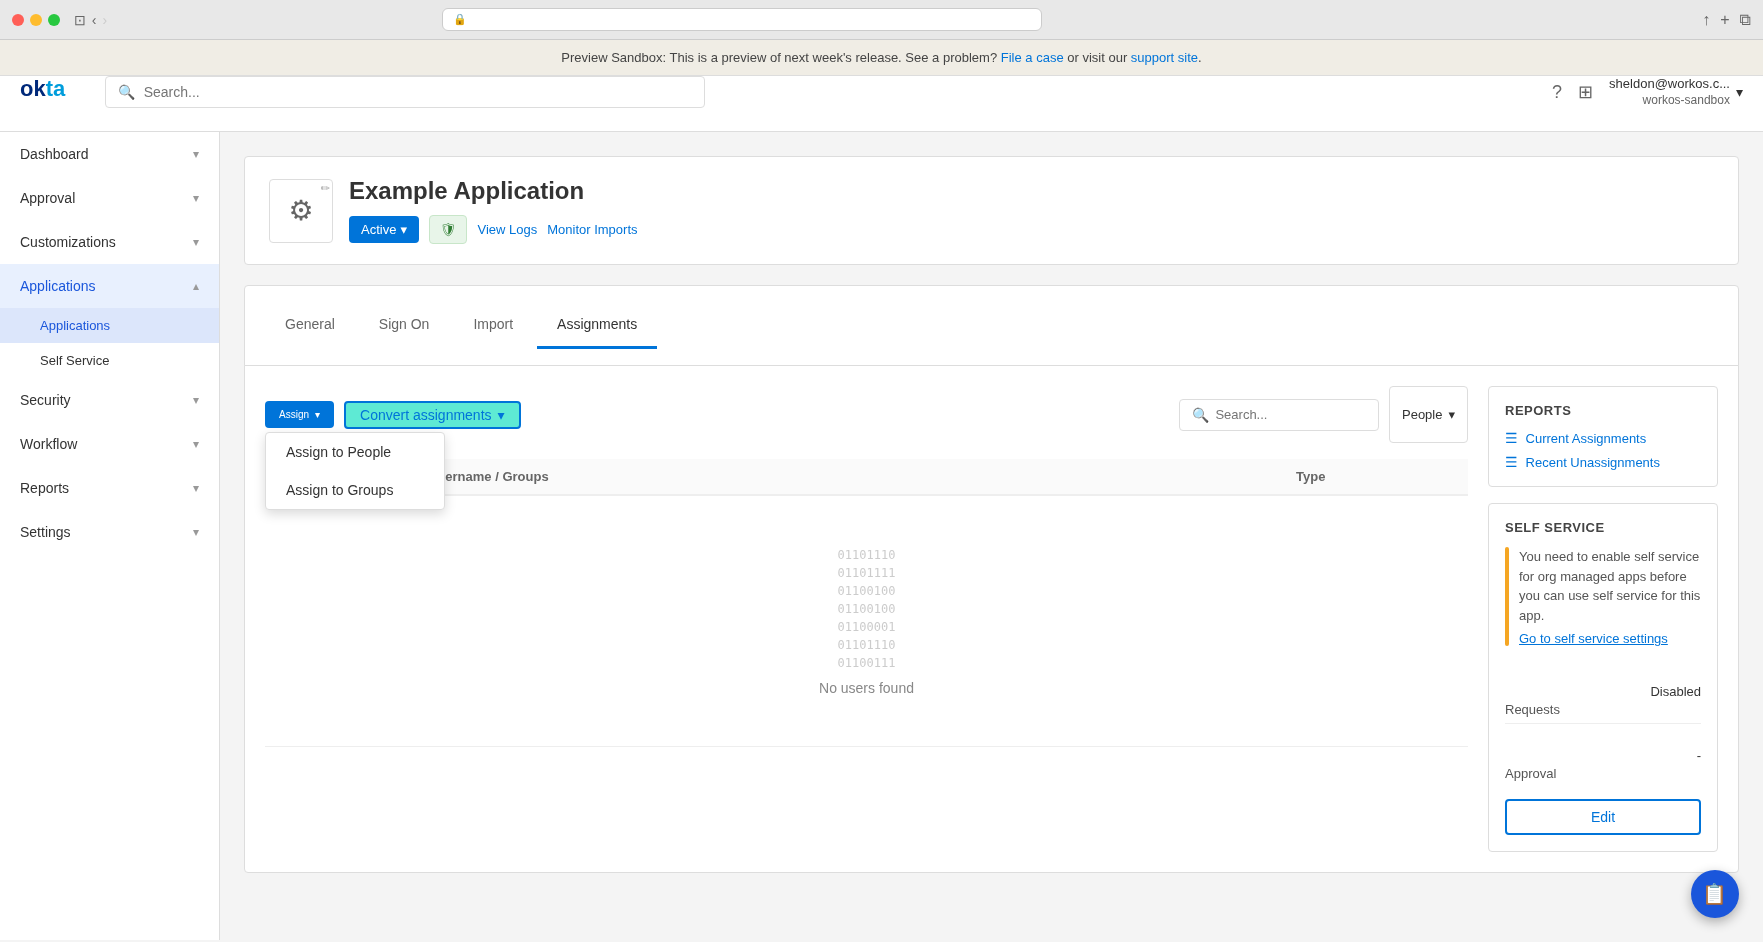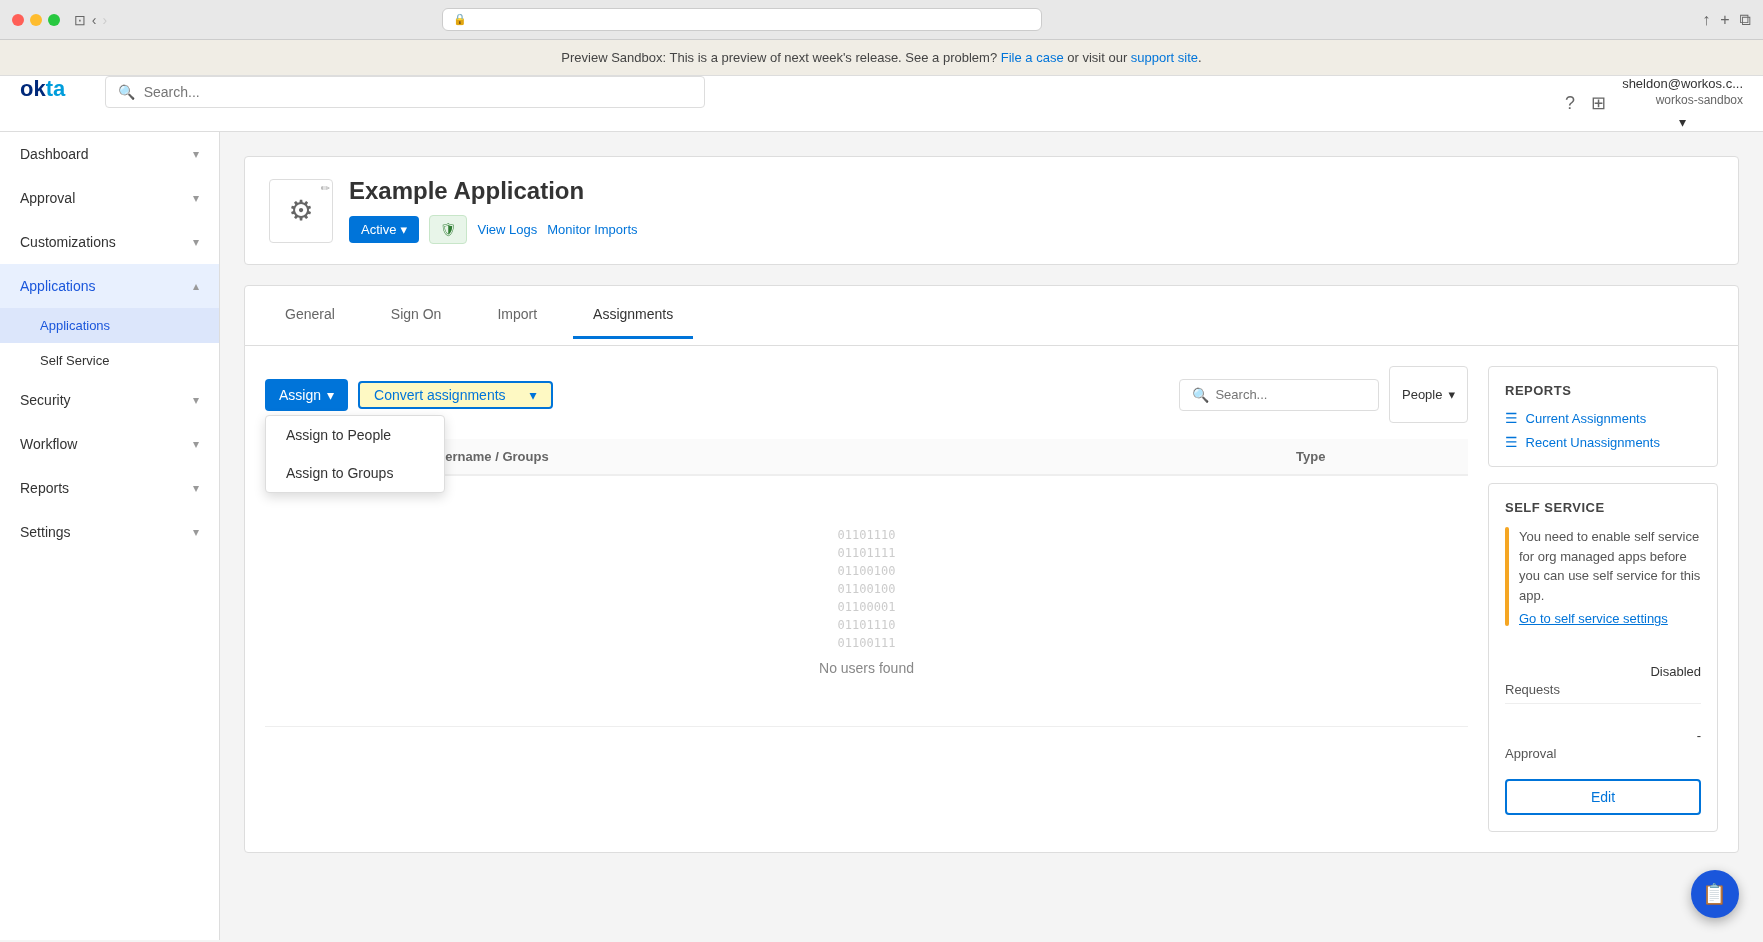--- a/index.html
+++ b/index.html
@@ -23,21 +23,21 @@
 
     
     .app-layout { display: flex; flex-direction: column; height: calc(942px - 38px - 40px); }
     .top-nav { background: white; border-bottom: 1px solid #ddd; padding: 0 20px; display: flex; align-items: flex-start; gap: 20px; height: 56px; }
     .okta-logo { font-weight: 700; font-size: 22px; color: #00297a; margin-right: 20px; }
     .okta-logo span { color: #009ddc; }
     .search-bar { flex: 1; max-width: 600px; border: 1px solid #ddd; border-radius: 4px; padding: 7px 12px; display: flex; align-items: center; gap: 8px; color: #999; font-size: 14px; }
     .search-bar input { border: none; outline: none; width: 100%; font-size: 14px; color: #666; }
     .nav-right { display: flex; align-items: center; gap: 16px; margin-left: auto; }
     .nav-icon { color: #666; font-size: 18px; cursor: pointer; }
-    .user-info { display: flex; align-items: center; gap: 6px; cursor: pointer; flex-direction: column; }
+    .user-info { display: flex; align-items: center; gap: 6px; cursor: pointer; }
     .user-name { font-size: 13px; line-height: 1.3; text-align: right; }
     .user-name .name { color: #333; font-weight: 500; }
     .user-name .org { color: #666; font-size: 12px; }
 
     .main-content { display: flex; flex: 1; overflow: hidden; }
 
     
     .sidebar { width: 220px; background: white; border-right: 1px solid #ddd; overflow-y: auto; flex-shrink: 0; }
     .sidebar-item { display: flex; justify-content: space-between; align-items: center; padding: 14px 20px; cursor: pointer; font-size: 14px; color: #333; border-bottom: none; }
     .sidebar-item.active { background: #e8f0fe; color: #1a56db; }
@@ -55,32 +55,32 @@
     .app-icon-edit { position: absolute; top: 2px; right: 2px; font-size: 11px; color: #999; }
     .gear-icon { font-size: 28px; color: #666; }
     .app-info { flex: 1; }
     .app-title { font-size: 24px; font-weight: 600; color: #333; margin-bottom: 10px; }
     .app-actions { display: flex; align-items: center; gap: 10px; }
     .btn-active { background: #0074d9; color: white; border: none; padding: 6px 12px; border-radius: 4px; cursor: pointer; display: flex; align-items: center; gap: 4px; font-size: 13px; }
     .btn-icon { background: #e8f5e9; border: 1px solid #c8e6c9; color: #2e7d32; padding: 6px 10px; border-radius: 4px; cursor: pointer; font-size: 13px; }
     .btn-link { color: #0074d9; background: none; border: none; cursor: pointer; font-size: 13px; }
 
     
-    .tabs { background: white; border: 1px solid #ddd; border-radius: 4px 4px 0 0; padding: 6px 20px; display: flex; gap: 16px; margin-bottom: -1px; }
+    .tabs { background: white; border: 1px solid #ddd; border-radius: 4px 4px 0 0; padding: 16px 20px; display: flex; gap: 4px; margin-bottom: -1px; }
     .tab { padding: 14px 20px; cursor: pointer; font-size: 14px; color: #666; border-bottom: 3px solid transparent; }
     .tab.active-tab { color: #333; border-bottom: 3px solid #0074d9; font-weight: 500; }
 
     
     .panel-content { background: white; border: 1px solid #ddd; border-radius: 0 0 4px 4px; padding: 20px; display: flex; gap: 20px; }
     .assignments-main { flex: 1; }
 
     
     .toolbar { display: flex; align-items: center; gap: 10px; margin-bottom: 16px; position: relative; }
-    .btn-assign { background: #0074d9; color: white; border: none; padding: 8px 14px; border-radius: 4px; cursor: pointer; display: flex; align-items: center; gap: 6px; font-size: 14px; font-weight: 500; }
-    .btn-convert { background: #fef9c3; color: #0074d9; border: 2px solid #0074d9; padding: 4px 14px; border-radius: 4px; cursor: pointer; display: flex; align-items: center; gap: 24px; font-size: 14px; font-weight: 500; }
+    .btn-assign { background: #0074d9; color: white; border: none; padding: 8px 14px; border-radius: 4px; cursor: pointer; display: flex; align-items: center; gap: 6px; font-size: 10px; font-weight: 500; }
+    .btn-convert { background: #5eead4; color: #0074d9; border: 2px solid #0074d9; padding: 4px 14px; border-radius: 4px; cursor: pointer; display: flex; align-items: center; gap: 6px; font-size: 14px; font-weight: 500; }
     .search-filter { margin-left: auto; display: flex; align-items: center; gap: 10px; }
     .search-input { border: 1px solid #ddd; border-radius: 4px; padding: 7px 12px; display: flex; align-items: center; gap: 6px; width: 200px; }
     .search-input input { border: none; outline: none; font-size: 13px; width: 100%; }
     .btn-people { background: white; border: 1px solid #ddd; border-radius: 4px; padding: 20px 12px; cursor: pointer; display: flex; align-items: center; gap: 6px; font-size: 13px; color: #333; }
 
     
     .dropdown-wrapper { position: relative; }
     .dropdown-menu { position: absolute; top: calc(100% + 4px); left: 0; background: white; border: 1px solid #ddd; border-radius: 4px; box-shadow: 0 4px 12px rgba(0,0,0,0.15); z-index: 100; min-width: 180px; }
     .dropdown-item { padding: 11px 20px; cursor: pointer; font-size: 14px; color: #333; }
 

